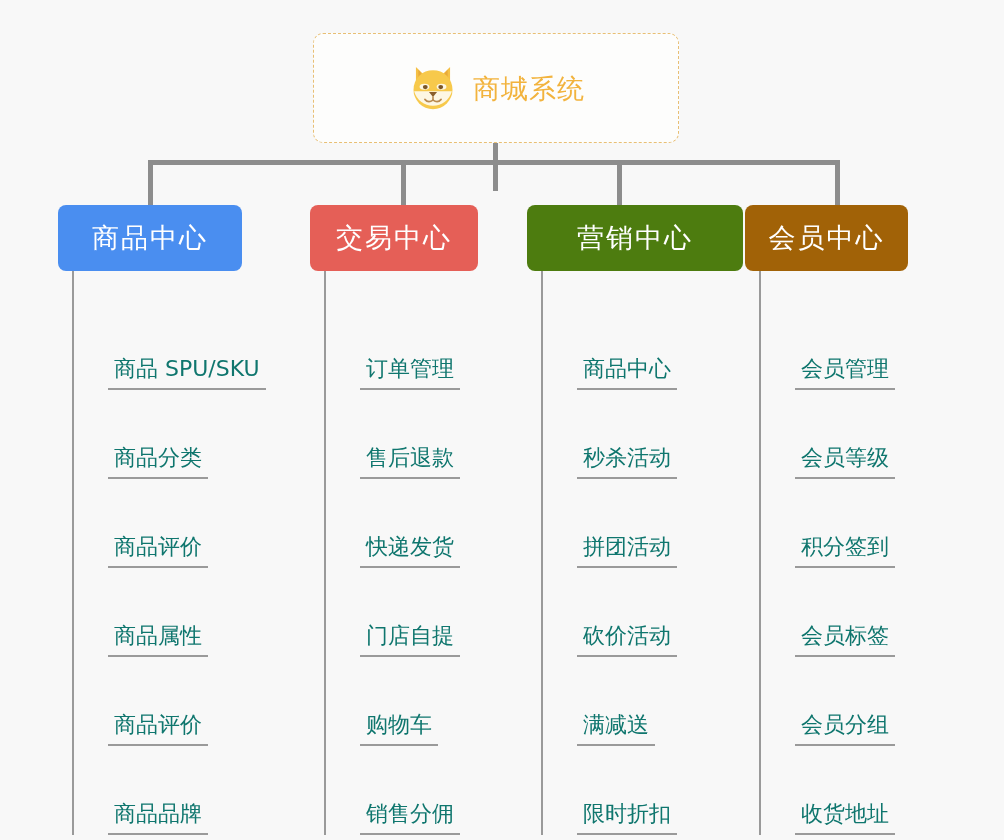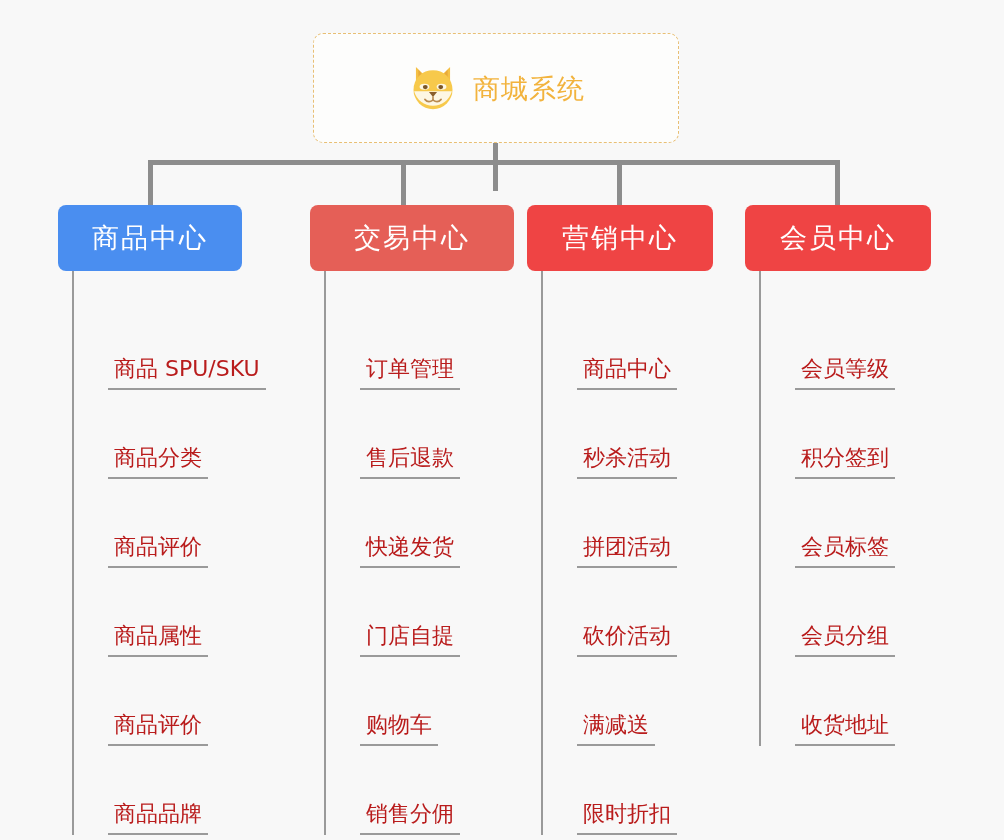--- a/index.html
+++ b/index.html
@@ -95,44 +95,44 @@
     border-radius: 8px;
     display: flex;
     align-items: center;
     justify-content: center;
     color: #ffffff;
     font-size: 27px;
     letter-spacing: 2px;
     font-family: "DejaVu Sans", "Liberation Sans", sans-serif;
   }
   .col-1 .cat-header { width: 184px; background: #4a8ef0; }
-  .col-2 .cat-header { width: 204px; background: #e55f57; }
-  .col-3 .cat-header { width: 186px; background: #ef4444; }
-  .col-4 .cat-header { width: 186px; background: #ef4444; }
+  .col-2 .cat-header { width: 168px; background: #e55f57; }
+  .col-3 .cat-header { width: 216px; background: #4d7c0f; }
+  .col-4 .cat-header { width: 163px; background: #a16207; }
 
   
   .leaf-list {
     position: relative;
     margin-left: 14px;
     border-left: 2px solid #9a9a9a;
     padding-top: 30px;
   }
   .leaf {
     position: relative;
     height: 89px;
     display: flex;
     align-items: flex-end;
     padding-left: 34px;
   }
   .leaf-label {
     display: inline-block;
     padding: 0 6px 7px 6px;
     border-bottom: 2px solid #9a9a9a;
     font-size: 22px;
-    color: #b91c1c;
+    color: #0f766e;
     white-space: nowrap;
     line-height: 1.1;
     font-family: "DejaVu Sans", "Liberation Sans", sans-serif;
   }
   .leaf-label.wide { letter-spacing: 0px; }
 </style>
 </head>
 <body>
 
 <div id="chart">
@@ -234,20 +234,23 @@
       <div class="leaf">
           <span class="leaf-label">限时折扣</span>
         </div>
     </div>
   </div>
 
   <div class="column col-4">
     <div class="cat-header">会员中心</div>
     <div class="leaf-list">
       <div class="leaf">
+          <span class="leaf-label">会员管理</span>
+        </div>
+      <div class="leaf">
           <span class="leaf-label">会员等级</span>
         </div>
       <div class="leaf">
           <span class="leaf-label">积分签到</span>
         </div>
       <div class="leaf">
           <span class="leaf-label">会员标签</span>
         </div>
       <div class="leaf">
           <span class="leaf-label">会员分组</span>

